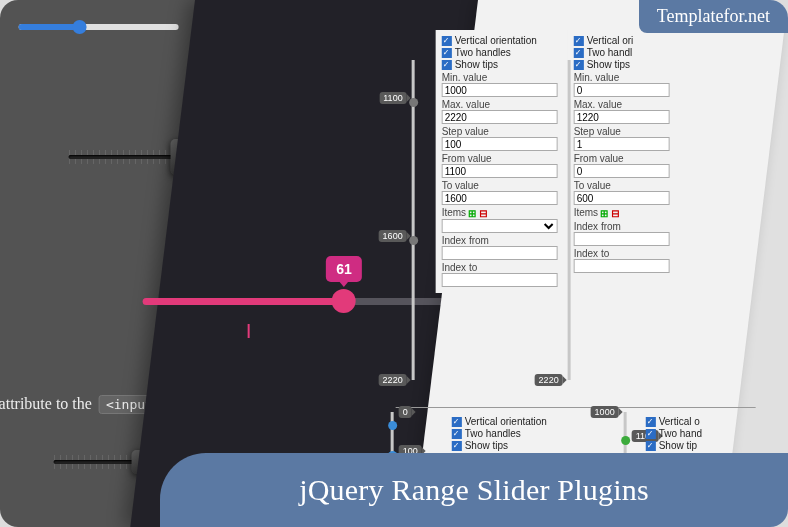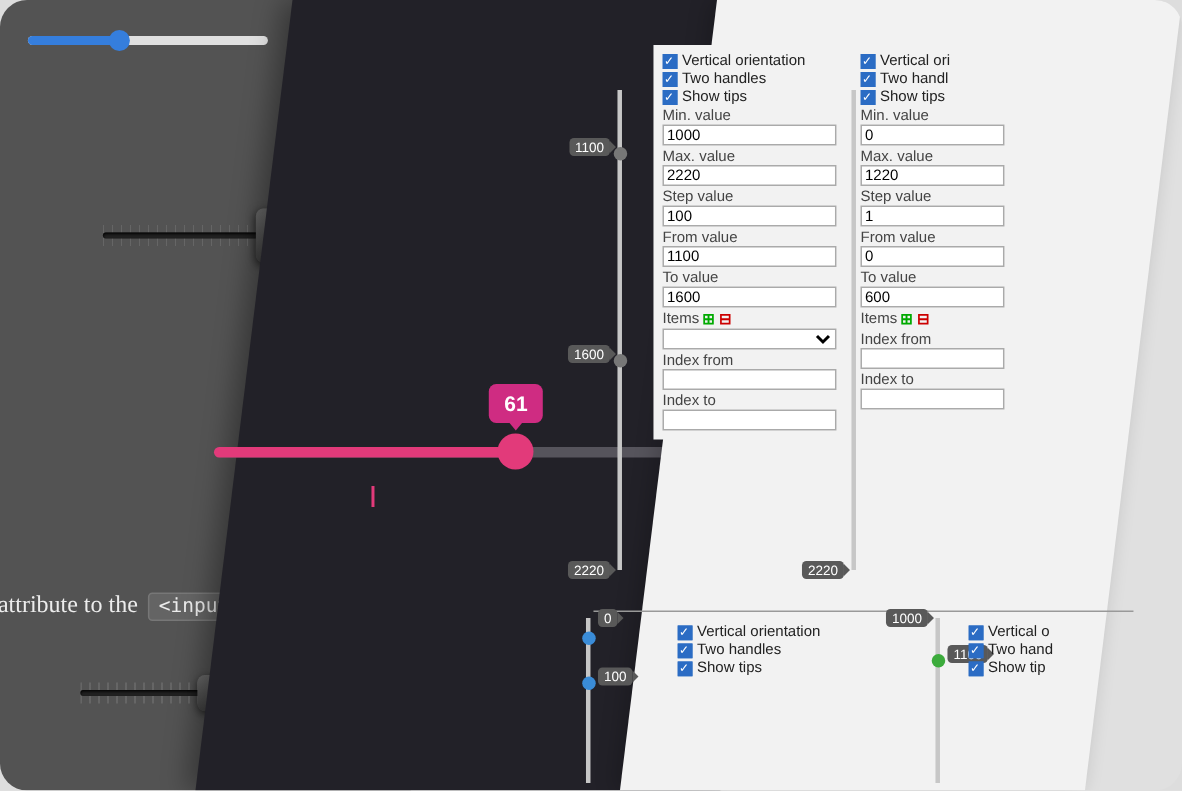--- a/index.html
+++ b/index.html
@@ -233,13 +233,15 @@
           </div>
         <div class="lbl">
             <span class="chk"></span>
             <span>Show tip</span>
           </div>
       </div>
 
     </div>
   </div>
 
+  <div class="watermark">Templatefor.net</div>
+  <div class="banner">jQuery Range Slider Plugins</div>
 </div>
 
 </body></html>

